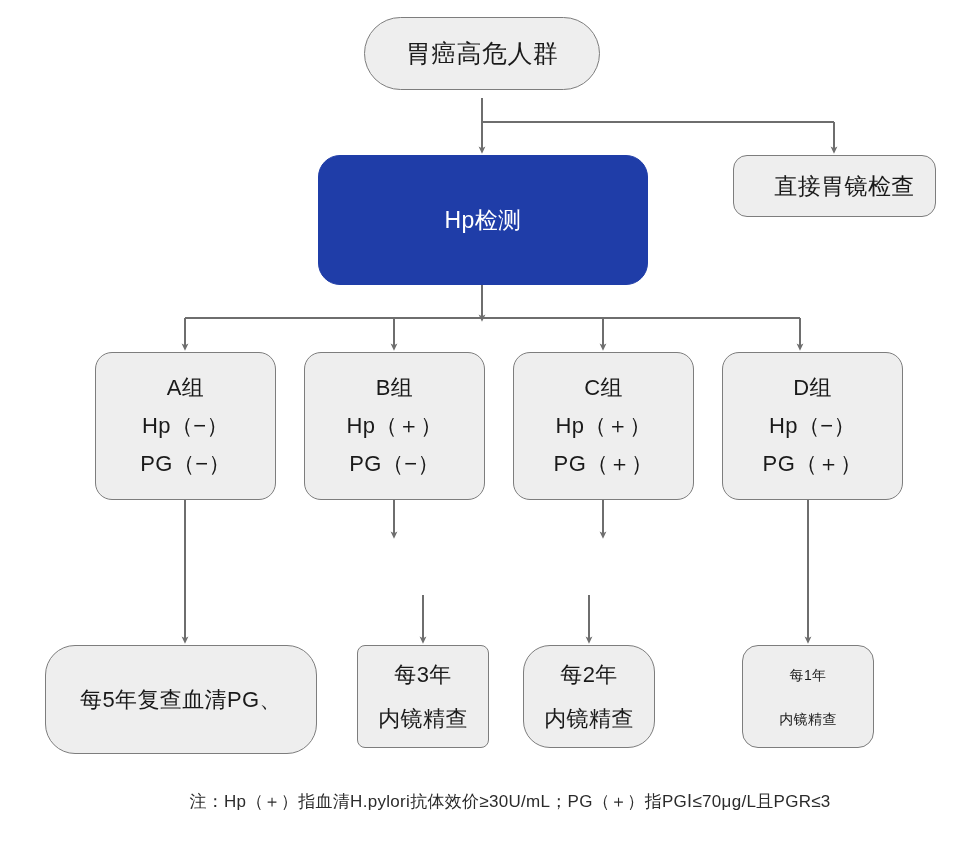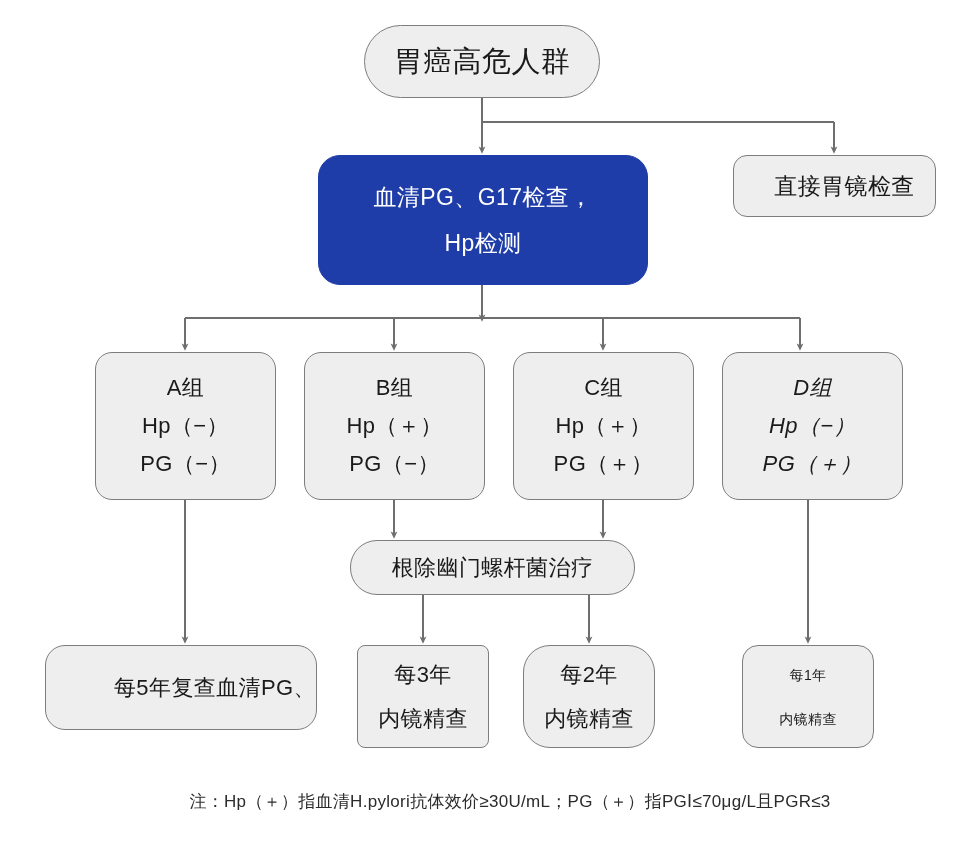--- a/index.html
+++ b/index.html
@@ -41,23 +41,23 @@
     color: #1a1a1a;
     letter-spacing: 0.4px;
   }
   .node .line {
     display: block;
     white-space: nowrap;
   }
 
   
   #node-high-risk {
-    left: 364px; top: 25px; width: 236px; height: 73px;
+    left: 364px; top: 17px; width: 236px; height: 73px;
     border-radius: 37px;
-    font-size: 29px;
+    font-size: 25px;
   }
   #node-serum-test {
     left: 318px; top: 155px; width: 330px; height: 130px;
     border-radius: 22px;
     background: #1f3da8;
     border-color: #1f3da8;
     color: #ffffff;
     font-size: 23px;
     line-height: 46px;
   }
@@ -70,34 +70,33 @@
 
   .group-node {
     top: 352px; width: 181px; height: 148px;
     border-radius: 17px;
     font-size: 22px;
     line-height: 38px;
   }
   #node-group-a { left: 95px; }
   #node-group-b { left: 304px; }
   #node-group-c { left: 513px; }
-  #node-group-d { left: 722px; font-style: italic; }
+  #node-group-d { left: 722px; }
 
   #node-eradication {
     left: 350px; top: 540px; width: 285px; height: 55px;
     border-radius: 27px;
     font-size: 22px;
   }
 
   #node-followup-5y {
-    left: 45px; top: 645px; width: 272px; height: 85px;
-    border-radius: 20px;
-    font-size: 22px;
-    line-height: 44px;
-    align-items: flex-end;
+    left: 45px; top: 645px; width: 272px; height: 109px;
+    border-radius: 30px;
+    font-size: 22px;
+    line-height: 44px;
   }
   #node-followup-3y {
     left: 357px; top: 645px; width: 132px; height: 103px;
     border-radius: 8px;
     font-size: 22px;
     line-height: 44px;
   }
   #node-followup-2y {
     left: 523px; top: 645px; width: 132px; height: 103px;
     border-radius: 27px;
@@ -161,21 +160,20 @@
 
       <path d="M808,500 L808,640" marker-end="url(#arrow)"></path>
     </g>
   </svg>
 
   <div class="node" id="node-high-risk">
     <span class="line">胃癌高危人群</span>
   </div>
 
   <div class="node" id="node-serum-test">
-    <span class="line">血清PG、G17检查，</span>
     <span class="line">Hp检测</span>
   </div>
 
   <div class="node" id="node-direct-endoscopy">
     <span class="line">直接胃镜检查</span>
   </div>
 
   <div class="node group-node" id="node-group-a">
     <span class="line">A组</span>
     <span class="line">Hp（−）</span>
@@ -193,23 +191,20 @@
     <span class="line">Hp（＋）</span>
     <span class="line">PG（＋）</span>
   </div>
 
   <div class="node group-node" id="node-group-d">
     <span class="line">D组</span>
     <span class="line">Hp（−）</span>
     <span class="line">PG（＋）</span>
   </div>
 
-  <div class="node" id="node-eradication">
-    <span class="line">根除幽门螺杆菌治疗</span>
-  </div>
 
   <div class="node" id="node-followup-5y">
     <span class="line">每5年复查血清PG、</span>
   </div>
 
   <div class="node" id="node-followup-3y">
     <span class="line">每3年</span>
     <span class="line">内镜精查</span>
   </div>
 

